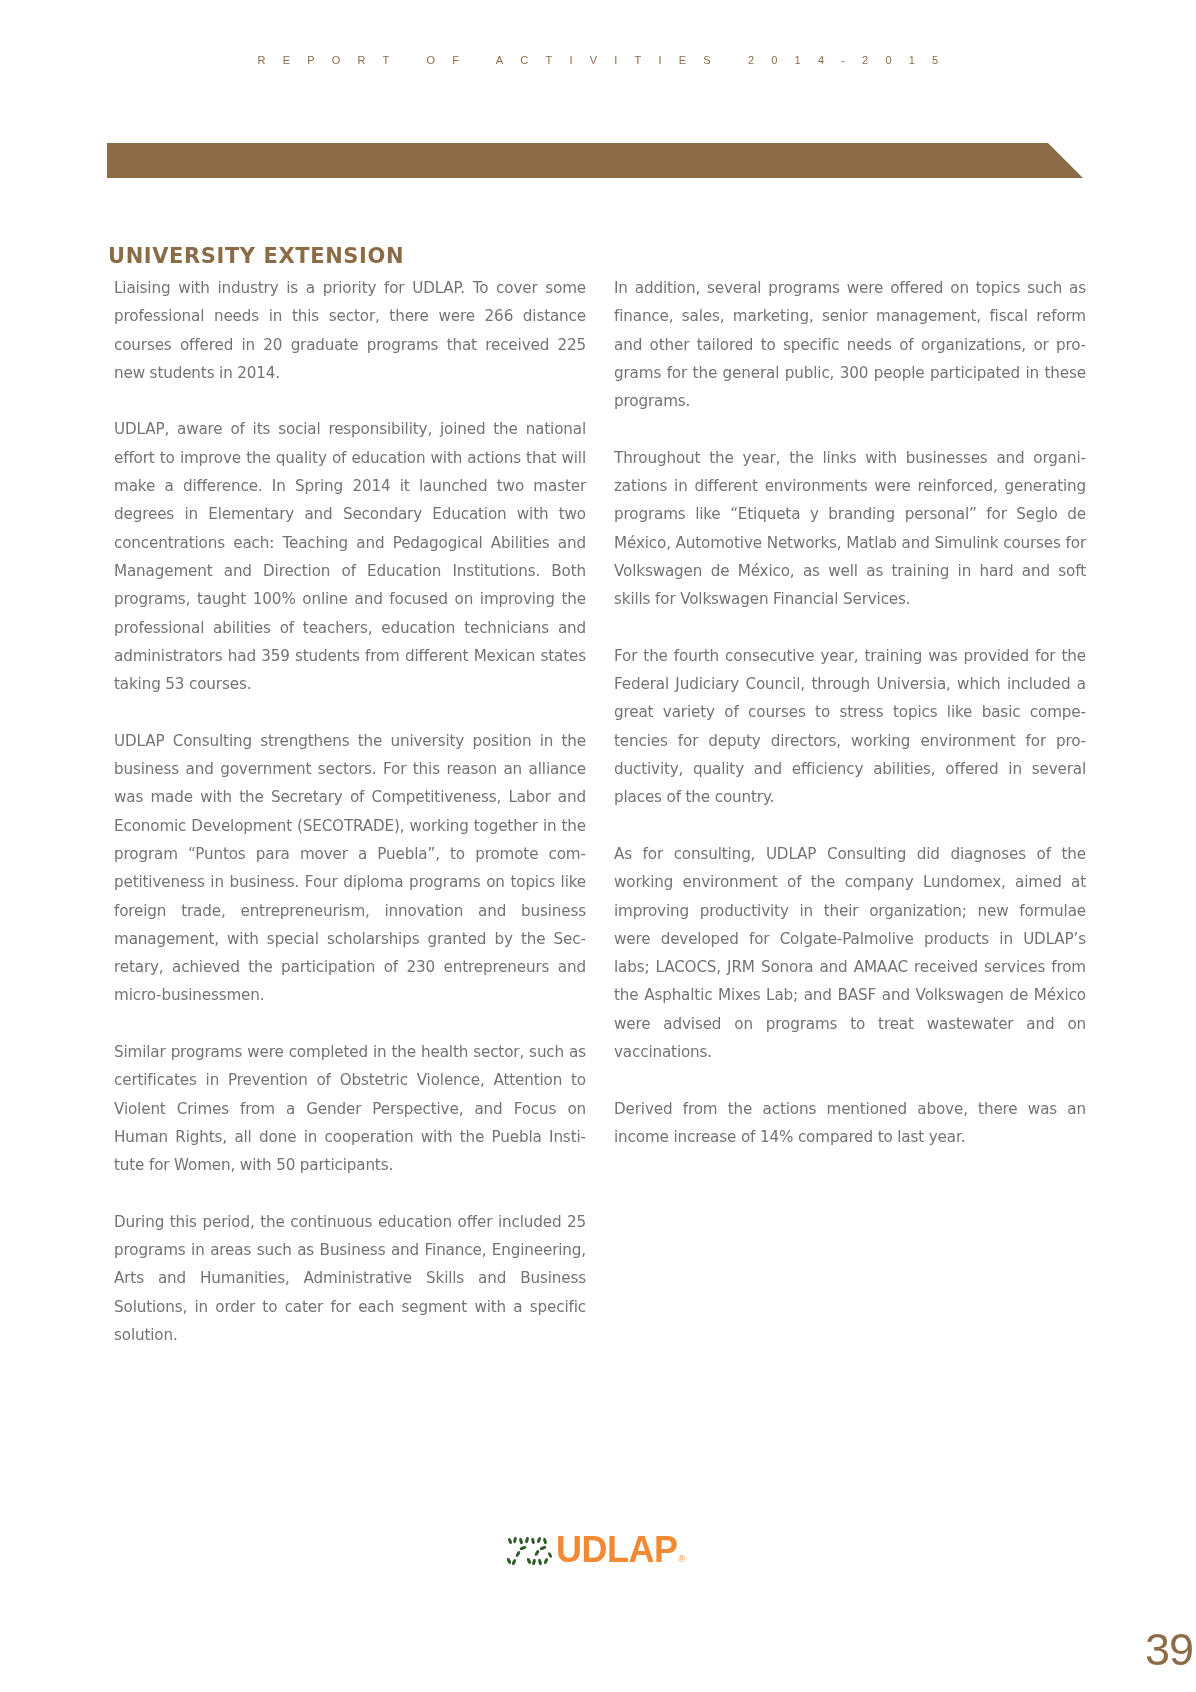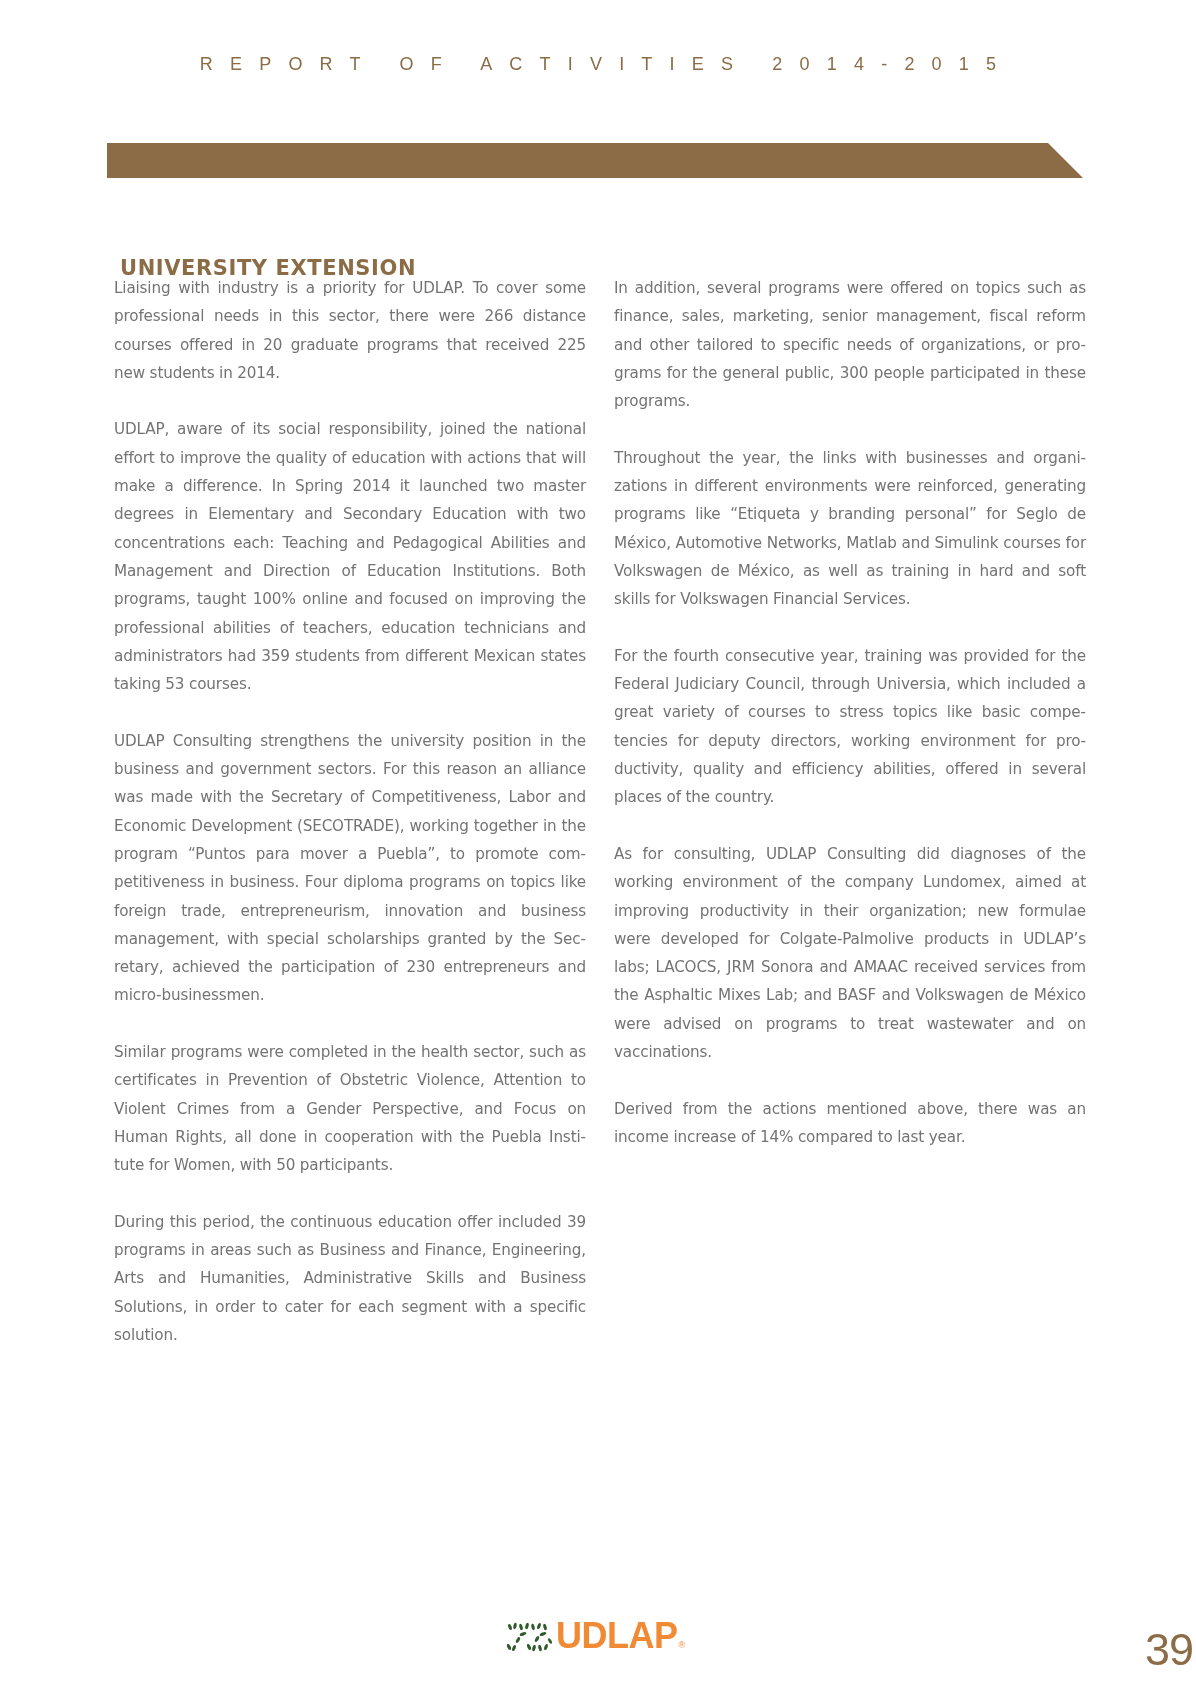--- a/index.html
+++ b/index.html
@@ -1,30 +1,30 @@
 <!DOCTYPE html>
 <html><head>
   <meta charset="utf-8">
   <style>
     html, body { margin:0; padding:0; background:#ffffff; }
     body { width:1196px; height:1692px; position:relative; overflow:hidden;
            font-family:"DejaVu Sans", sans-serif; color:#8b6c46; }
     .running-header { position:absolute; top:54px; left:0; width:1196px; text-align:center;
-           font-family:"Liberation Sans", sans-serif; font-size:18px; letter-spacing:17.2px;
+           font-family:"Liberation Sans", sans-serif; font-size:11px; letter-spacing:17.2px;
            color:#8b6c46; padding-left:17px; box-sizing:border-box; white-space:pre; }
     .band { position:absolute; top:143px; left:107px; width:984px; height:35px; }
     .band svg { display:block; }
     .heading { position:absolute; top:244px; left:108px; font-family:"DejaVu Sans", sans-serif;
-           font-weight:bold; font-size:21px; letter-spacing:0.6px; color:#8b6c46; margin:12px; }
+           font-weight:bold; font-size:21px; letter-spacing:0.6px; color:#8b6c46; margin:0; }
     .col { position:absolute; top:274px; width:472px; }
     .col.left { left:114px; }
     .col.right { left:614px; }
     .col p { margin:0 0 28.3px 0; font-family:"DejaVu Sans", sans-serif; font-size:15.2px;
            line-height:28.3px; text-align:justify; color:#737373; letter-spacing:-0.15px; hyphens:manual; }
-    .footer-logo { position:absolute; top:1618px; left:506px; display:flex; align-items:flex-end; height:34px; }
+    .footer-logo { position:absolute; top:1532px; left:506px; display:flex; align-items:flex-end; height:34px; }
     .logo-mark { width:46px; height:30px; margin-right:4px; }
     .logo-word { font-family:"Liberation Sans", sans-serif; font-weight:bold; font-size:36px;
            line-height:32px; color:#f08a34; letter-spacing:-0.5px; }
     .logo-reg { font-family:"Liberation Sans", sans-serif; font-size:9px; color:#f08a34; margin-left:1px; margin-bottom:2px; }
     .page-number { position:absolute; top:1626px; left:1145px; font-family:"Liberation Sans", sans-serif;
            font-size:45px; line-height:48px; color:#8b6c46; letter-spacing:-1px; }
   </style>
 </head>
 <body>
 
@@ -36,21 +36,21 @@
   </svg>
 </div>
 
 <h2 class="heading">UNIVERSITY EXTENSION</h2>
 
 <div class="col left">
   <p>Liaising with industry is a priority for UDLAP.  To cover some professional needs in this sector, there were 266 distance courses offered in 20 graduate programs that received 225 new students in 2014.</p>
   <p>UDLAP, aware of its social responsibility, joined the national effort to improve the quality of education with actions that will make a difference.  In Spring 2014 it launched two mas­ter degrees in Elementary and Secondary Education with two concentrations each: Teaching and Pedagogical Abilities and Management and Direction of Education Institutions.  Both programs, taught 100% online and focused on improving the professional abilities of teachers, education technicians and administrators had 359 students from different Mexican states taking 53 courses.</p>
   <p>UDLAP Consulting strengthens the university position in the business and government sectors.  For this reason an alliance was made with the Secretary of Competitiveness, Labor and Economic Development (SECOTRADE), working together in the program “Puntos para mover a Puebla”, to promote com­petitiveness in business.  Four diploma programs on topics like foreign trade, entrepreneurism, innovation and business management, with special scholarships granted by the Sec­retary, achieved the participation of 230 entrepreneurs and micro-businessmen.</p>
   <p>Similar programs were completed in the health sector, such as certificates in Prevention of Obstetric Violence, Attention to Violent Crimes from a Gender Perspective, and Focus on Human Rights, all done in cooperation with the Puebla Insti­tute for Women, with 50 participants.</p>
-  <p>During this period, the continuous education offer included 39 programs in areas such as Business and Finance, Engineer­ing, Arts and Humanities, Administrative Skills and Business Solutions, in order to cater for each segment with a specific solution.</p>
+  <p>During this period, the continuous education offer included 25 programs in areas such as Business and Finance, Engineer­ing, Arts and Humanities, Administrative Skills and Business Solutions, in order to cater for each segment with a specific solution.</p>
 </div>
 
 <div class="col right">
   <p>In addition, several programs were offered on topics such as finance, sales, marketing, senior management, fiscal reform and other tailored to specific needs of organizations, or pro­grams for the general public, 300 people participated in these programs.</p>
   <p>Throughout the year, the links with businesses and organi­zations in different environments were reinforced, generat­ing programs like “Etiqueta y branding personal” for Seglo de México, Automotive Networks, Matlab and Simulink courses for Volkswagen de México, as well as training in hard and soft skills for Volkswagen Financial Services.</p>
   <p>For the fourth consecutive year, training was provided for the Federal Judiciary Council, through Universia, which included a great variety of courses to stress topics like basic compe­tencies for deputy directors, working environment for pro­ductivity, quality and efficiency abilities, offered in several places of the country.</p>
   <p>As for consulting, UDLAP Consulting did diagnoses of the working environment of the company Lundomex, aimed at improving productivity in their organization; new formulae were developed for Colgate-Palmolive products in UDLAP’s labs; LACOCS, JRM Sonora and AMAAC received services from the Asphaltic Mixes Lab; and BASF and Volkswagen de Mé­xico were advised on programs to treat wastewater and on vaccinations.</p>
   <p>Derived from the actions mentioned above, there was an income increase of 14% compared to last year.</p>
 </div>
 

